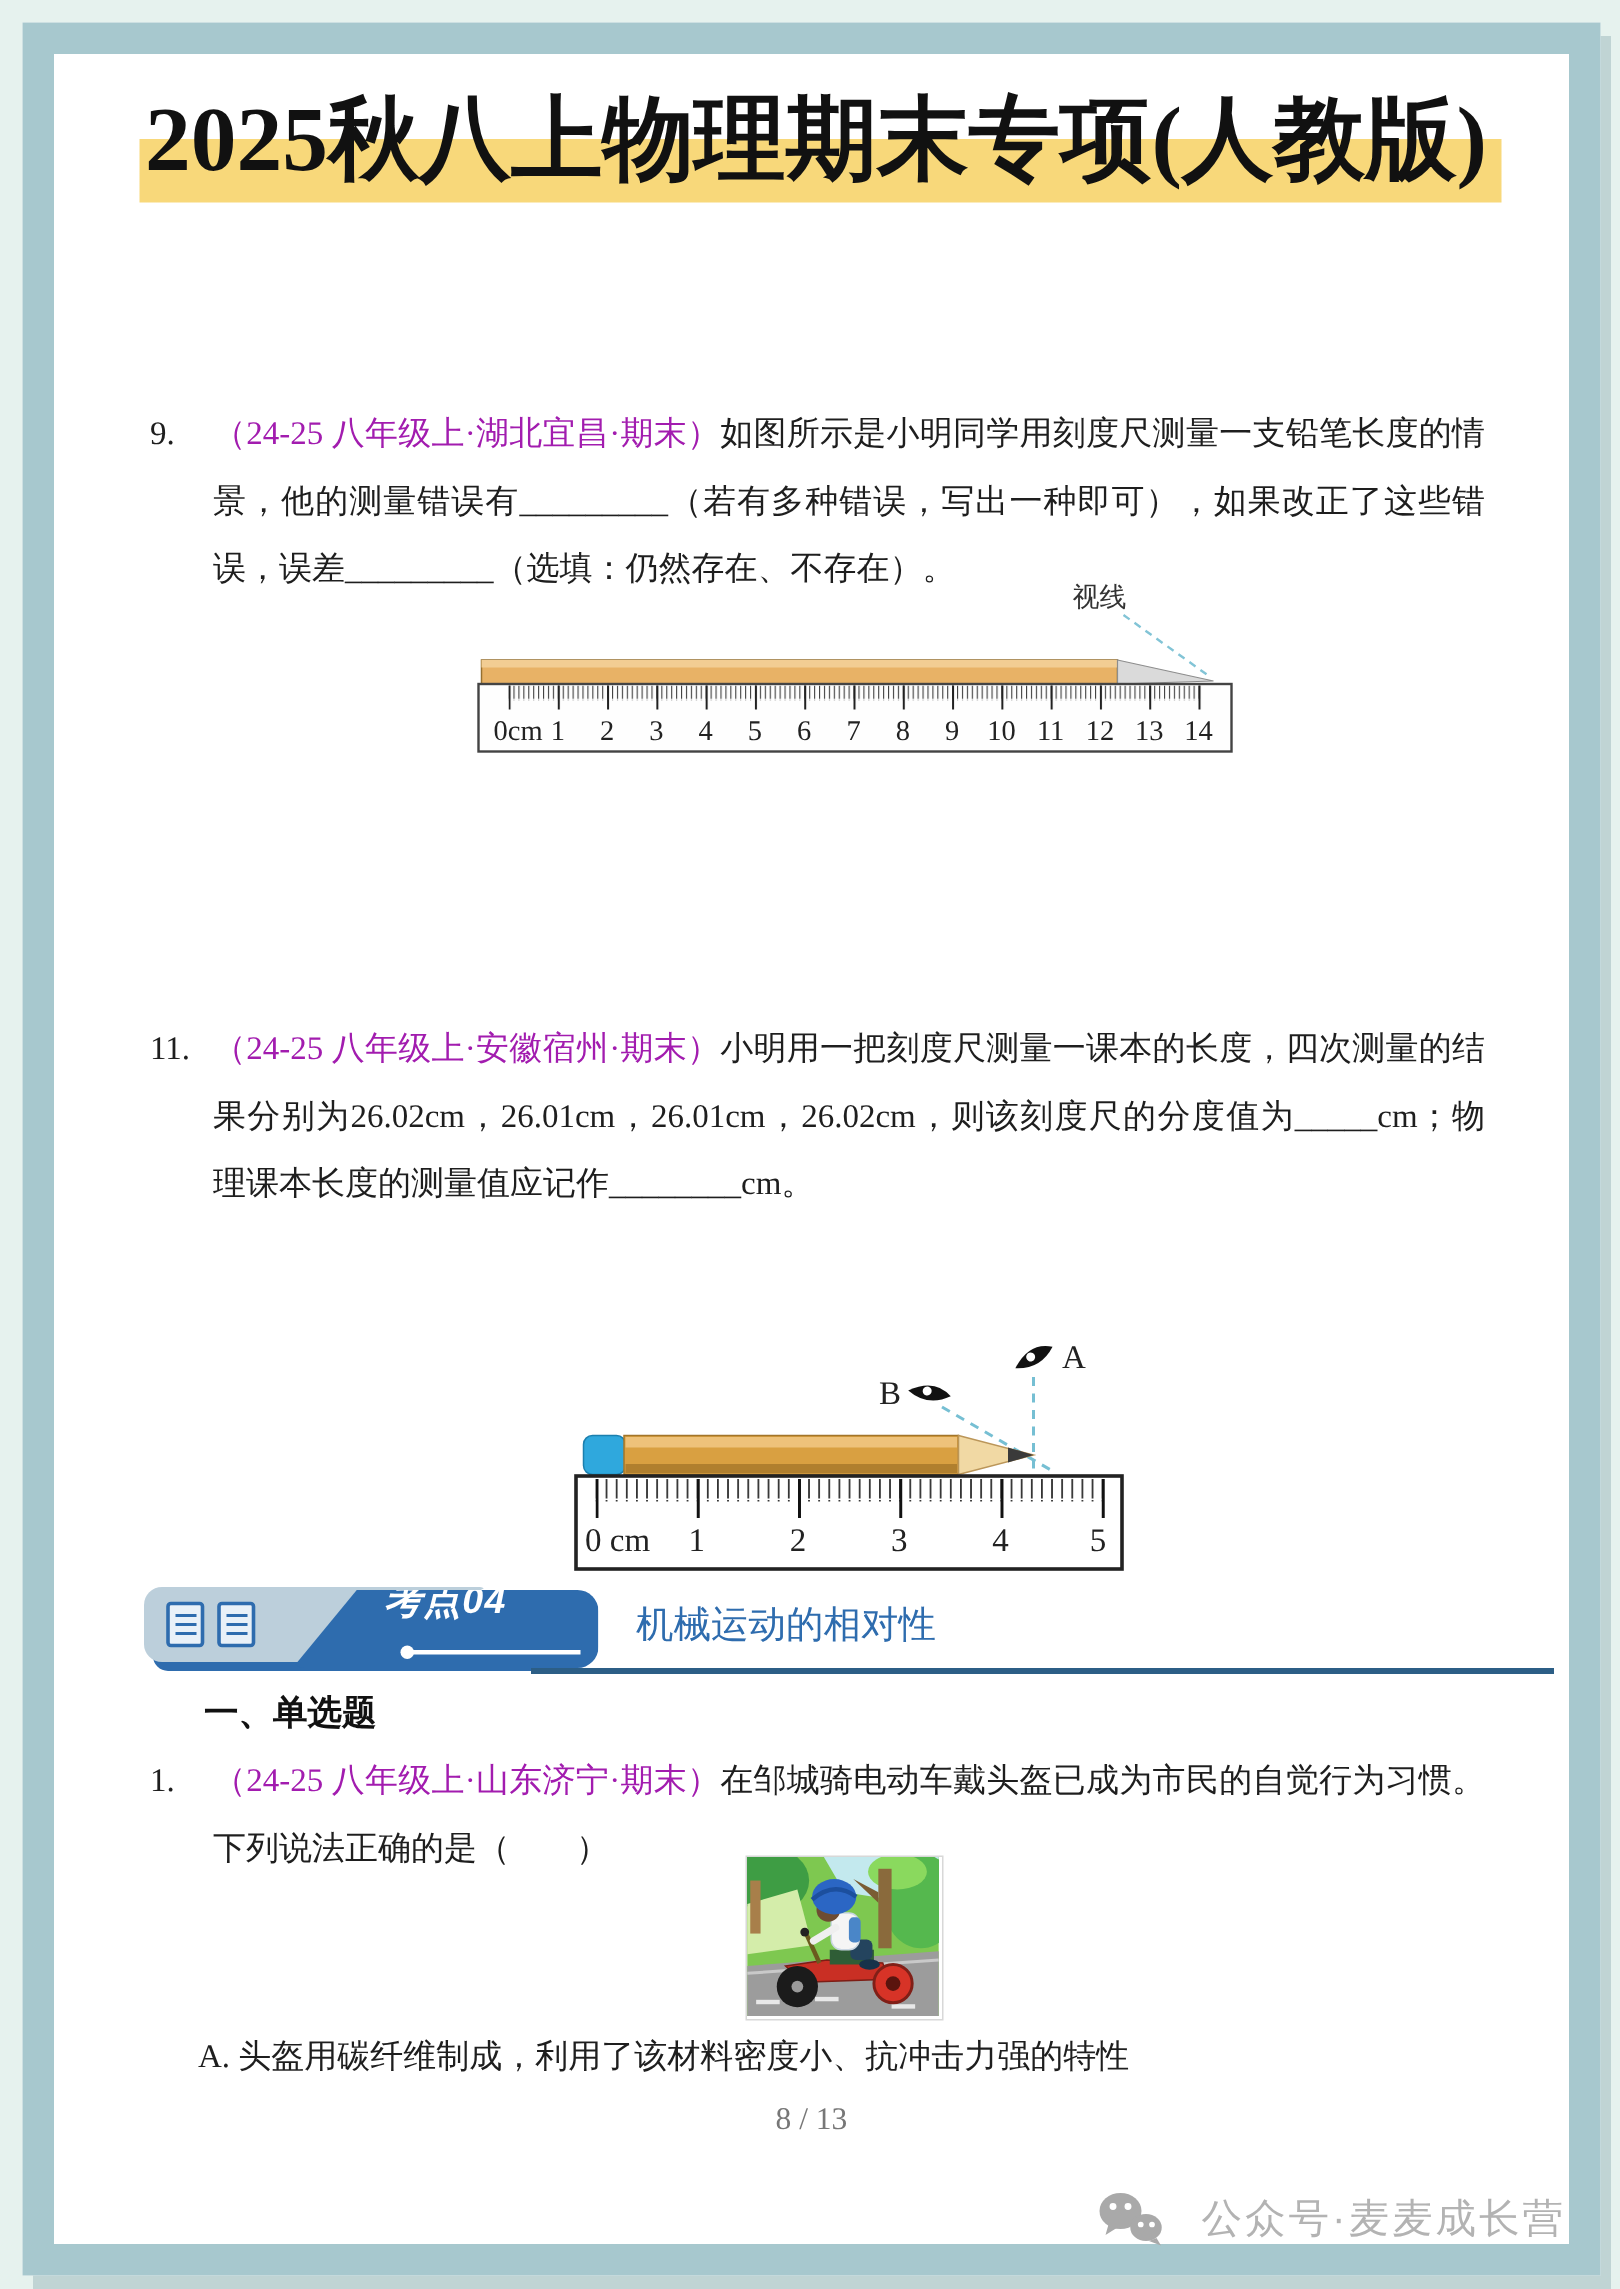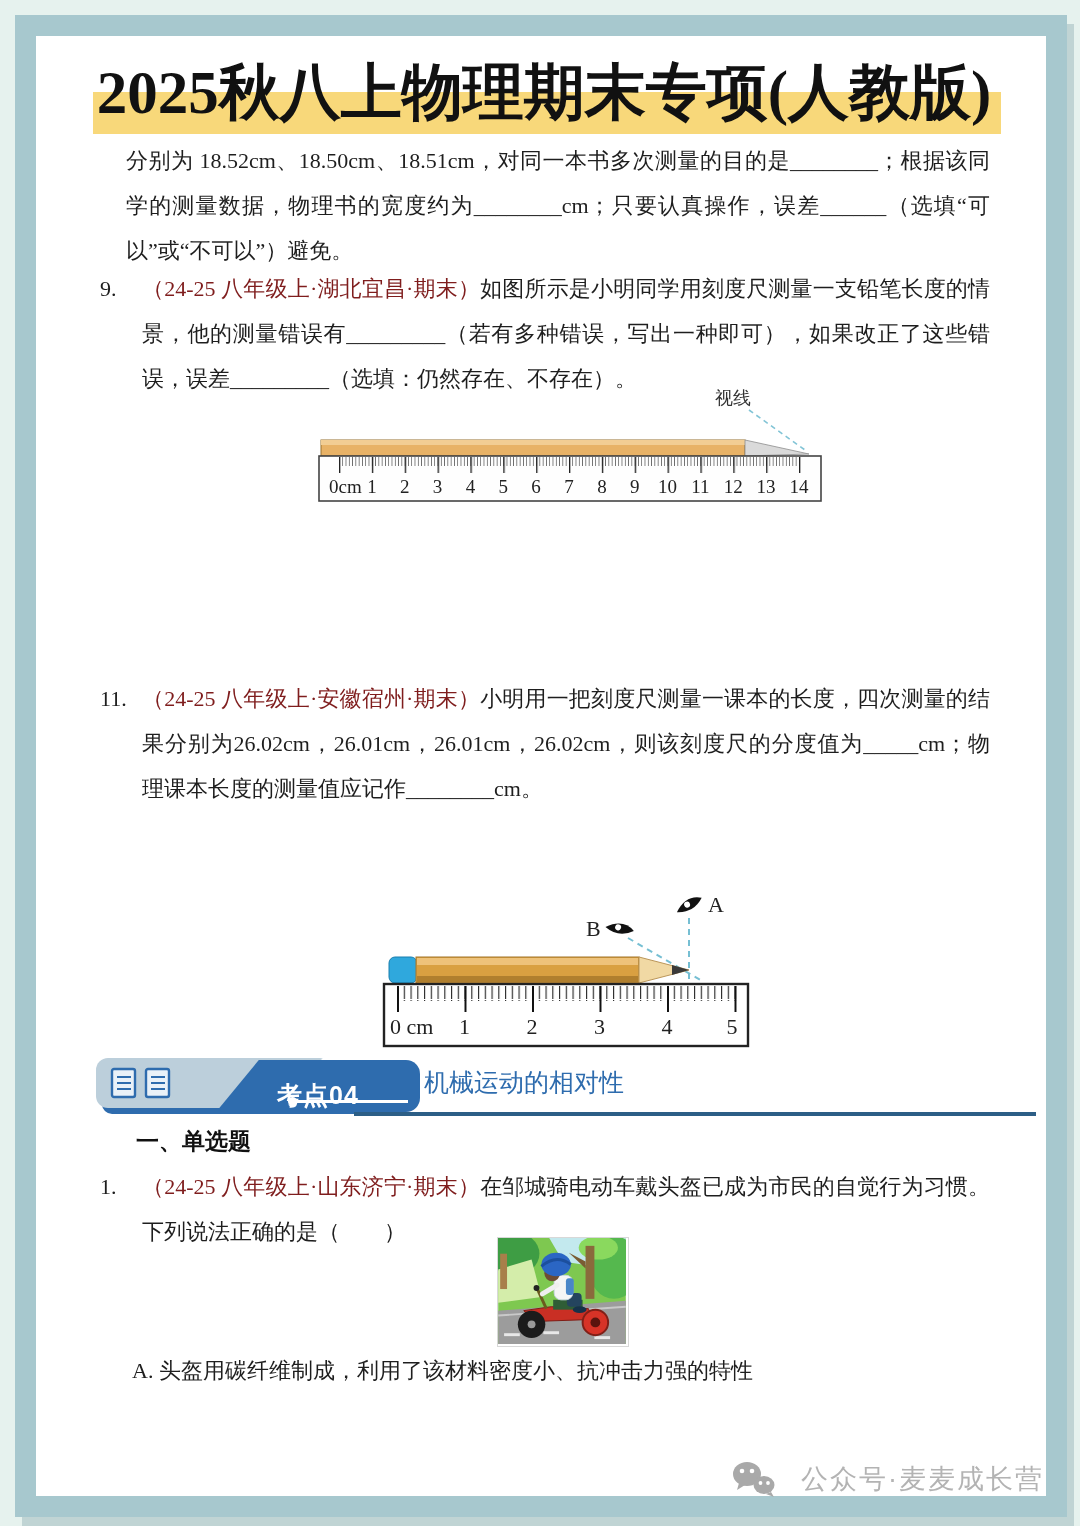--- a/index.html
+++ b/index.html
@@ -14,35 +14,35 @@
   .title-text{font-weight:900;font-size:61px;letter-spacing:0px;color:#111;
       background:linear-gradient(to bottom,transparent 44%,#f8d87a 44%,#f8d87a 100%);
       padding:0 10px 8px 4px;}
 
   
   .para,.qrow{position:absolute;font-size:22px;line-height:45px;color:#1e1e1e;}
   .para{left:90px;right:56px;text-align:justify;}
   .qrow{left:64px;right:56px;display:flex;}
   .qnum{flex:none;width:42px;}
   .qtext{flex:1;text-align:justify;}
-  .cite{color:#7f1d1d;}
+  .cite{color:#a21caf;}
 
   .figure{position:absolute;text-align:right;}
   .rlab{font-family:"Liberation Serif","DejaVu Serif",serif;fill:#222;}
   .slab{font-family:"Liberation Serif","DejaVu Serif",serif;fill:#333;}
 
   
   .kaodian{position:absolute;top:1022px;left:60px;right:10px;height:62px;}
   .kd-base{position:absolute;left:6px;top:10px;width:286px;height:46px;background:#2e6cae;border-radius:10px;}
   .kd-light{position:absolute;left:0;top:0;width:228px;height:50px;background:#bccfdb;
       border-radius:12px 4px 4px 12px;clip-path:polygon(0 0,100% 0,62% 100%,0 100%);
       display:flex;align-items:center;padding-left:14px;box-sizing:border-box;}
-  .kd-badge{position:absolute;left:120px;top:2px;width:204px;height:52px;background:#2e6cae;
+  .kd-badge{position:absolute;left:99px;top:2px;width:204px;height:52px;background:#2e6cae;
       border-radius:8px 14px 14px 8px;clip-path:polygon(21% 0,100% 0,100% 100%,0 100%);
-      display:flex;align-items:flex-end;justify-content:center;}
+      display:flex;align-items:flex-start;justify-content:center;font-style:italic;}
   .kd-badge-text{color:#fff;font-weight:bold;font-size:25px;margin-top:-10px;
       font-family:"Liberation Sans","DejaVu Sans",sans-serif;letter-spacing:1px;}
   .kd-underline{position:absolute;left:78px;right:12px;bottom:9px;height:3px;background:#fff;}
   .kd-dot{position:absolute;left:-6px;top:-3px;width:9px;height:9px;background:#fff;border-radius:50%;}
   .kd-title{position:absolute;left:328px;top:8px;color:#2e6cae;font-weight:normal;font-size:25px;
       font-family:"Liberation Sans","DejaVu Sans",sans-serif;}
   .kd-line{position:absolute;left:258px;right:0;bottom:4px;height:4px;background:#2c5e86;}
 
   .subsection{position:absolute;top:1090px;left:64px;font-weight:bold;font-size:23px;color:#111;
       font-family:"Liberation Sans","DejaVu Sans",sans-serif;margin-left:36px;}
@@ -61,21 +61,20 @@
 <body>
 
 <div class="canvas">
   <div class="page">
     <div class="inner">
 
       <div class="title">
         <span class="title-text">2025秋八上物理期末专项(人教版)</span>
       </div>
 
-      <div class="para" style="top:102px;">分别为 18.52cm、18.50cm、18.51cm，对同一本书多次测量的目的是________；根据该同学的测量数据，物理书的宽度约为________cm；只要认真操作，误差______（选填“可以”或“不可以”）避免。</div>
 
       <div class="qrow" style="top:230px;">
         <div class="qnum">9.</div>
         <div class="qtext"><span class="cite">（24-25 八年级上·湖北宜昌·期末）</span><span>如图所示是小明同学用刻度尺测量一支铅笔长度的情景，他的测量错误有_________（若有多种错误，写出一种即可），如果改正了这些错误，误差_________（选填：仍然存在、不存在）。</span></div>
       </div>
 
       <div class="figure" style="left:275px;top:350px;">
         <svg width="520" height="120" viewBox="0 0 520 120">
           <defs>
             <pattern id="mm1" x="28" y="71" width="3.2857" height="10" patternUnits="userSpaceOnUse">
@@ -243,20 +242,21 @@
           <rect x="69" y="41" width="8" height="17" rx="3" fill="#4a86c8"></rect>
           <line x1="60" y1="48" x2="45" y2="57" stroke="#efefef" stroke-width="5" stroke-linecap="round"></line>
           <circle cx="55" cy="36" r="8" fill="#6e4c33"></circle>
           <ellipse cx="59" cy="27" rx="15" ry="12" fill="#2b66c4"></ellipse>
           <path d="M44,29 Q59,16 74,27" fill="none" stroke="#1c4f9e" stroke-width="3"></path>
         </svg>
       </div>
 
       <div class="option">A. 头盔用碳纤维制成，利用了该材料密度小、抗冲击力强的特性</div>
 
+      <div class="pagenum">8 / 13</div>
 
       <div class="footer">
         <svg width="46" height="38" viewBox="0 0 46 38">
           <ellipse cx="16" cy="14" rx="14" ry="12" fill="#a9a9a9"></ellipse>
           <polygon points="8,23 6,30 14,25" fill="#a9a9a9"></polygon>
           <circle cx="11" cy="11" r="2.3" fill="#fff"></circle>
             <circle cx="21" cy="11" r="2.3" fill="#fff"></circle>
           <ellipse cx="33" cy="25" rx="10.5" ry="9" fill="#a9a9a9"></ellipse>
           <polygon points="40,32 43,37 35,34" fill="#a9a9a9"></polygon>
           <circle cx="29.5" cy="23" r="1.9" fill="#fff"></circle>

